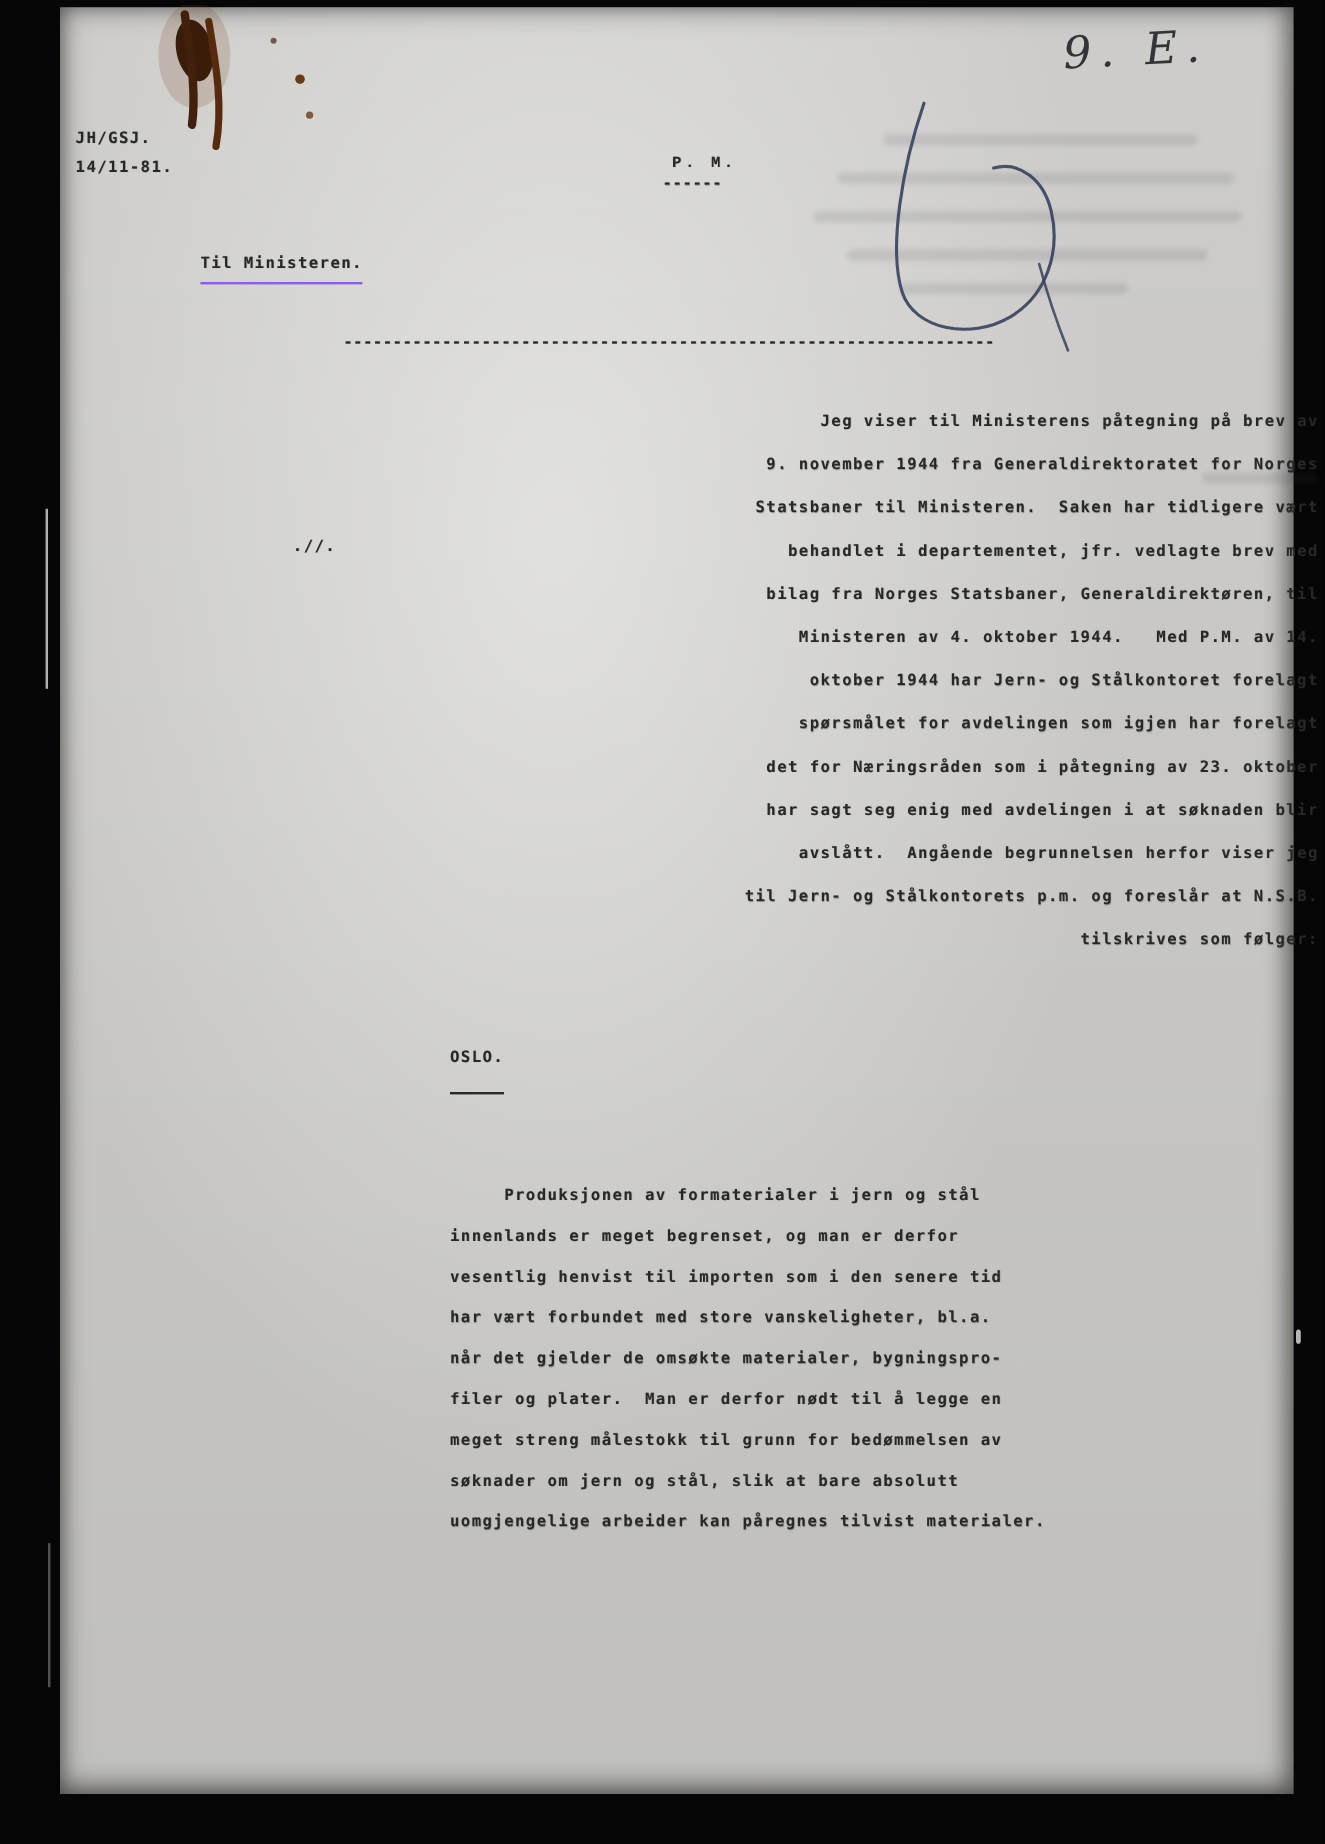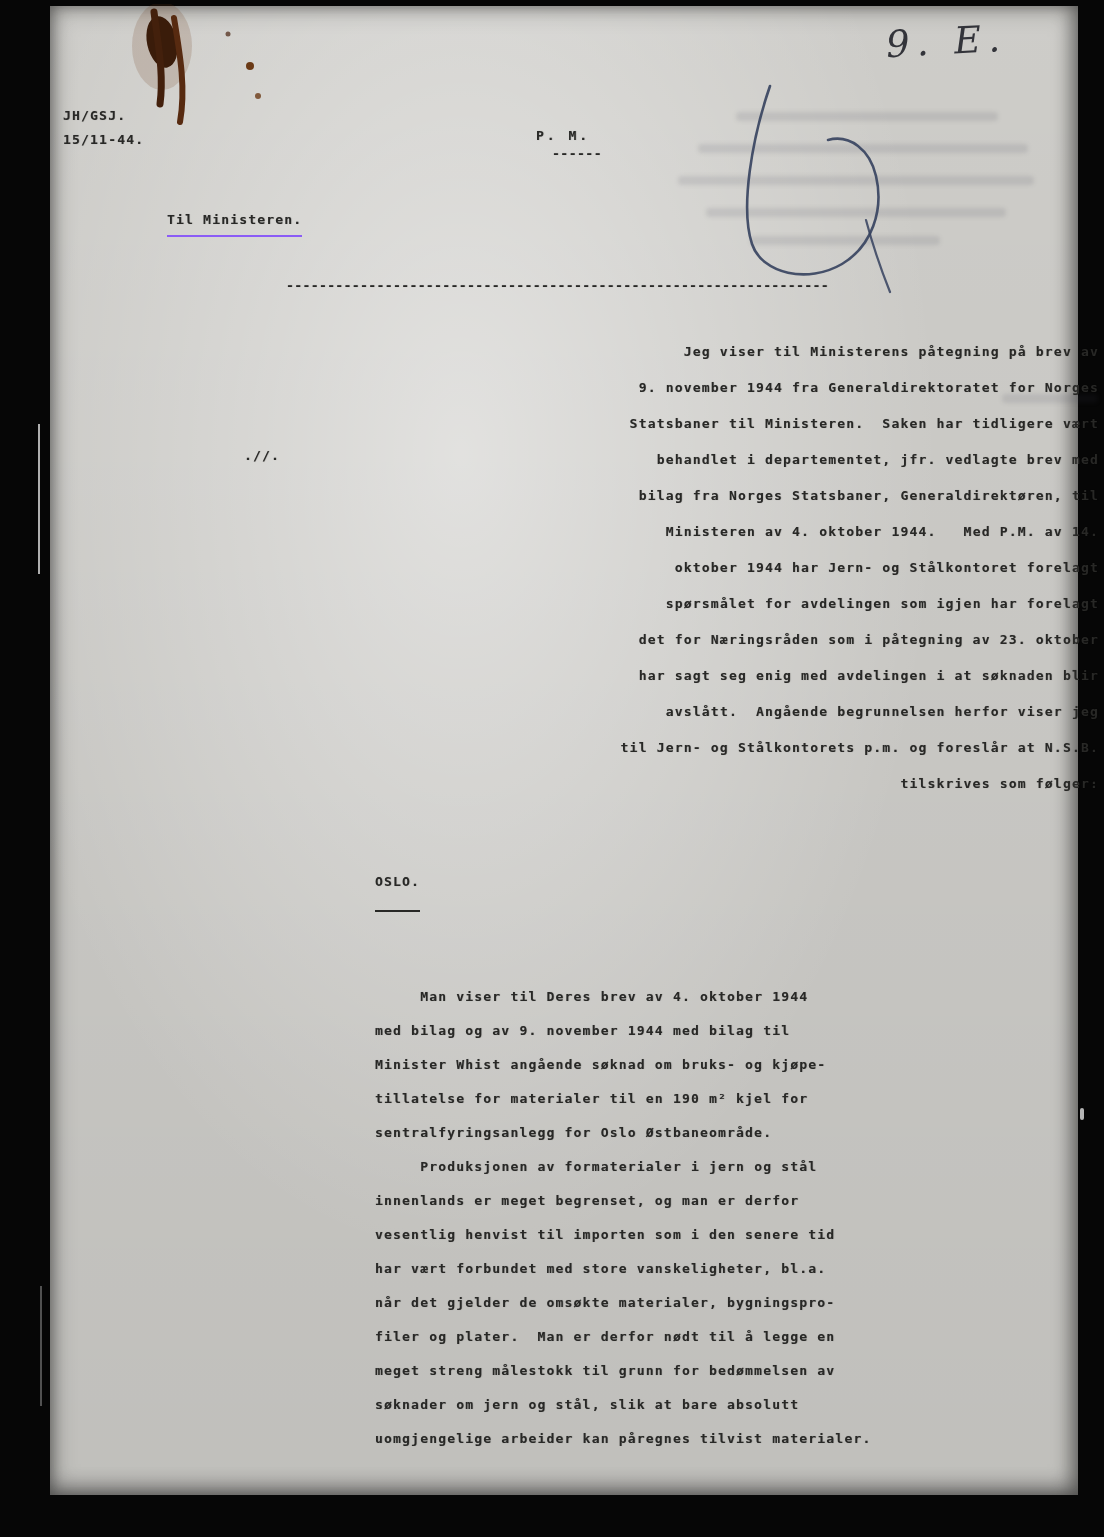--- a/index.html
+++ b/index.html
@@ -21,21 +21,21 @@
       inset 5px 0 10px rgba(0,0,0,0.12);
   }
   .txt {
     position:absolute; color:#282826; font-weight:700; font-size:13px;
     letter-spacing:1.2px; line-height:36px;
     text-shadow:0.4px 0.4px 0.7px rgba(20,20,20,0.35);
   }
   .lines { white-space:pre-wrap; width:724px; }
   .ref      { left:63px;  top:104px; line-height:24px; }
   .date     { left:63px;  top:128px; line-height:24px; }
-  .pm       { left:536px; top:124px; letter-spacing:3px; line-height:24px; }
+  .pm       { left:560px; top:124px; letter-spacing:3px; line-height:24px;font-family:Liberation Mono, monospace; }
   .pm-u     { left:552px; top:142px; letter-spacing:0.5px; line-height:24px; }
   .hand {
     position:absolute; left:886px; top:20px;
     font-family:"DejaVu Serif","Liberation Serif",serif;
     font-style:italic; font-weight:400; font-size:37px; color:#33343a;
     letter-spacing:7px; transform:rotate(-3deg);
   }
   .recipient { left:167px; top:208px; line-height:24px; border-bottom:2px solid #8b5cf6; padding-bottom:3px; }
   .subject   { left:286px; top:248px; line-height:24px; letter-spacing:2.4px; }
   .subject-rule { left:286px; top:274px; line-height:24px; letter-spacing:0.4px; }
@@ -85,21 +85,21 @@
     <circle cx="148" cy="92" r="3" fill="#6b3a16" opacity="0.8"></circle>
     <circle cx="118" cy="30" r="2.5" fill="#4a2410" opacity="0.7"></circle>
   </svg>
 
   <svg class="pen-svg" width="210" height="250" viewBox="0 0 210 250">
     <path d="M70 28 C52 80, 40 150, 52 186 C62 216, 108 226, 142 206 C172 188, 184 152, 176 118 C170 92, 150 76, 128 82" stroke="#35415e" stroke-width="2.6" fill="none" stroke-linecap="round" opacity="0.9"></path>
     <path d="M166 162 C175 196, 182 214, 190 234" stroke="#35415e" stroke-width="2.2" fill="none" stroke-linecap="round" opacity="0.85"></path>
   </svg>
 
   <div class="txt ref">JH/GSJ.</div>
-  <div class="txt date">15/11-44.</div>
+  <div class="txt date">14/11-81.</div>
 
   <div class="txt pm">P. M.</div>
   <div class="txt pm-u">------</div>
 
   <div class="hand">9. E.</div>
 
   <div class="txt recipient">Til Ministeren.</div>
 
   <div class="txt subject-rule">------------------------------------------------------------------</div>
 
@@ -116,25 +116,20 @@
 det for Næringsråden som i påtegning av 23. oktober
 har sagt seg enig med avdelingen i at søknaden blir
 avslått.  Angående begrunnelsen herfor viser jeg
 til Jern- og Stålkontorets p.m. og foreslår at N.S.B.
 tilskrives som følger:</div>
 
   <div class="txt city">OSLO.</div>
 
 
   <div class="txt bodyB">
-    <div class="lines">     Man viser til Deres brev av 4. oktober 1944
-med bilag og av 9. november 1944 med bilag til
-Minister Whist angående søknad om bruks- og kjøpe-
-tillatelse for materialer til en 190 m² kjel for
-sentralfyringsanlegg for Oslo Østbaneområde.</div>
     <div class="lines">     Produksjonen av formaterialer i jern og stål
 innenlands er meget begrenset, og man er derfor
 vesentlig henvist til importen som i den senere tid
 har vært forbundet med store vanskeligheter, bl.a.
 når det gjelder de omsøkte materialer, bygningspro-
 filer og plater.  Man er derfor nødt til å legge en
 meget streng målestokk til grunn for bedømmelsen av
 søknader om jern og stål, slik at bare absolutt
 uomgjengelige arbeider kan påregnes tilvist materialer.</div>
   </div>

